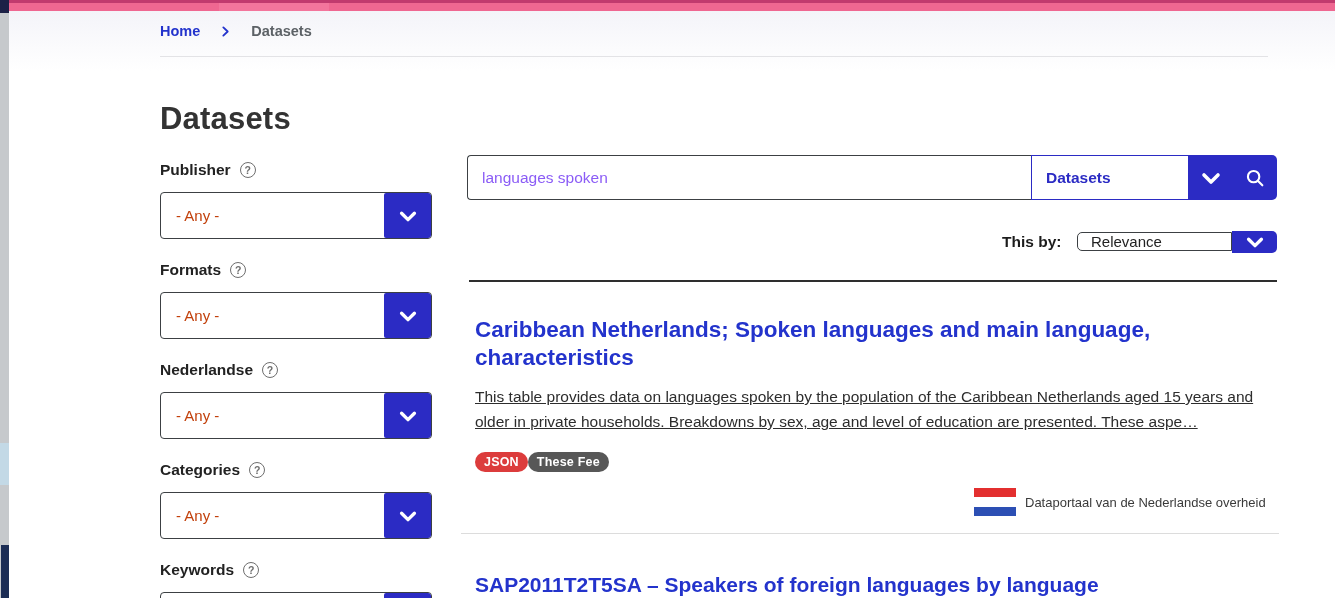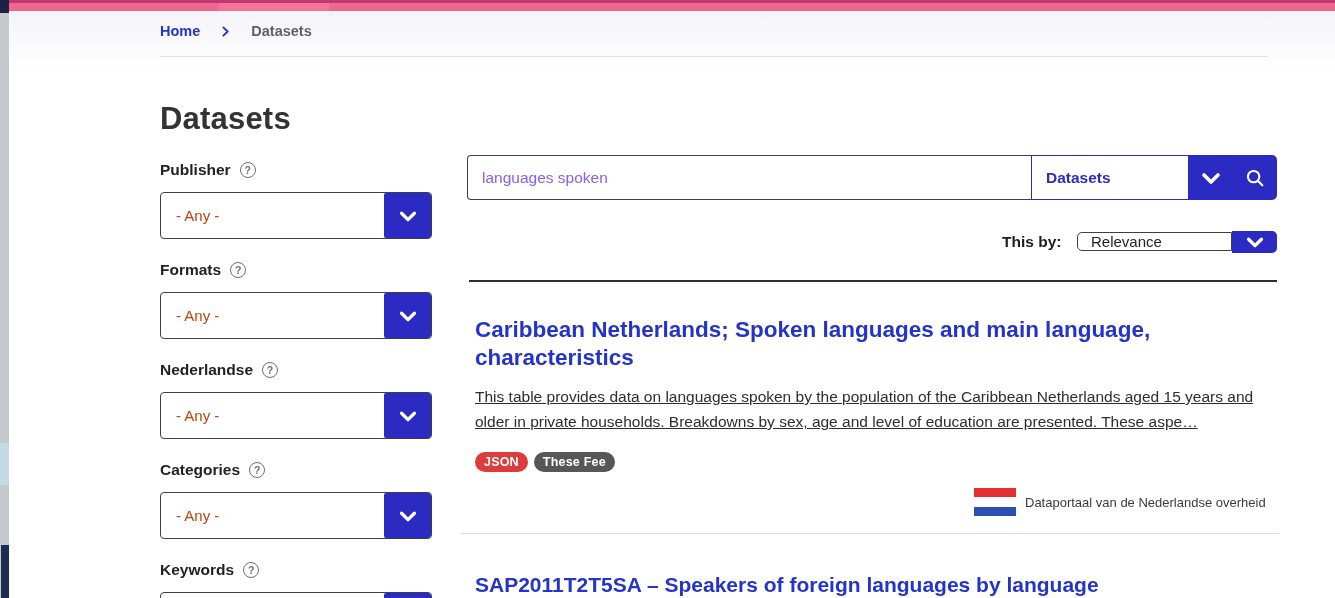--- a/index.html
+++ b/index.html
@@ -66,21 +66,21 @@
     display:flex; align-items:center; padding-left:13px; font-size:15px; color:#222; }
   .sort-btn { width:45px; background:#2b2bc4; border:none; border-radius:0 5px 5px 0;
     display:flex; align-items:center; justify-content:center; cursor:pointer; }
   .results-rule-dark { position:absolute; left:460px; top:269px; width:808px; height:2px; background:#2e2e2e; }
 
   
   .result-title-1 { position:absolute; left:466px; top:305px; width:745px;
     font-size:22.5px; font-weight:bold; color:#2333cc; line-height:28px; text-decoration:none; display:block; }
   .result-desc { position:absolute; left:466px; top:373px; width:782px;
     font-size:15.5px; color:#2d2d2d; line-height:25px;text-decoration:underline; }
-  .badge-row { position:absolute; left:466px; top:441px; display:flex; gap:6px; }
+  .badge-row { position:absolute; left:466px; top:441px; display:flex; }
   .badge { height:20px; padding:0 9px; border-radius:10px; color:#fff; font-size:12.5px;
     font-weight:bold; display:inline-flex; align-items:center; letter-spacing:.2px; }
   .badge-red { background:#dc3c3c; }
   .badge-gray { background:#575757; }
   .attribution { position:absolute; left:965px; top:477px; display:flex; align-items:center; gap:9px; }
   .flag { width:42px; height:28px; display:flex; flex-direction:column; }
   .flag .r { flex:1; background:#e32f2f; }
   .flag .w { flex:1; background:#fff; }
   .flag .b { flex:1; background:#2c4fb4; }
   .attribution-text { font-size:13px; color:#3a3a3a; }

